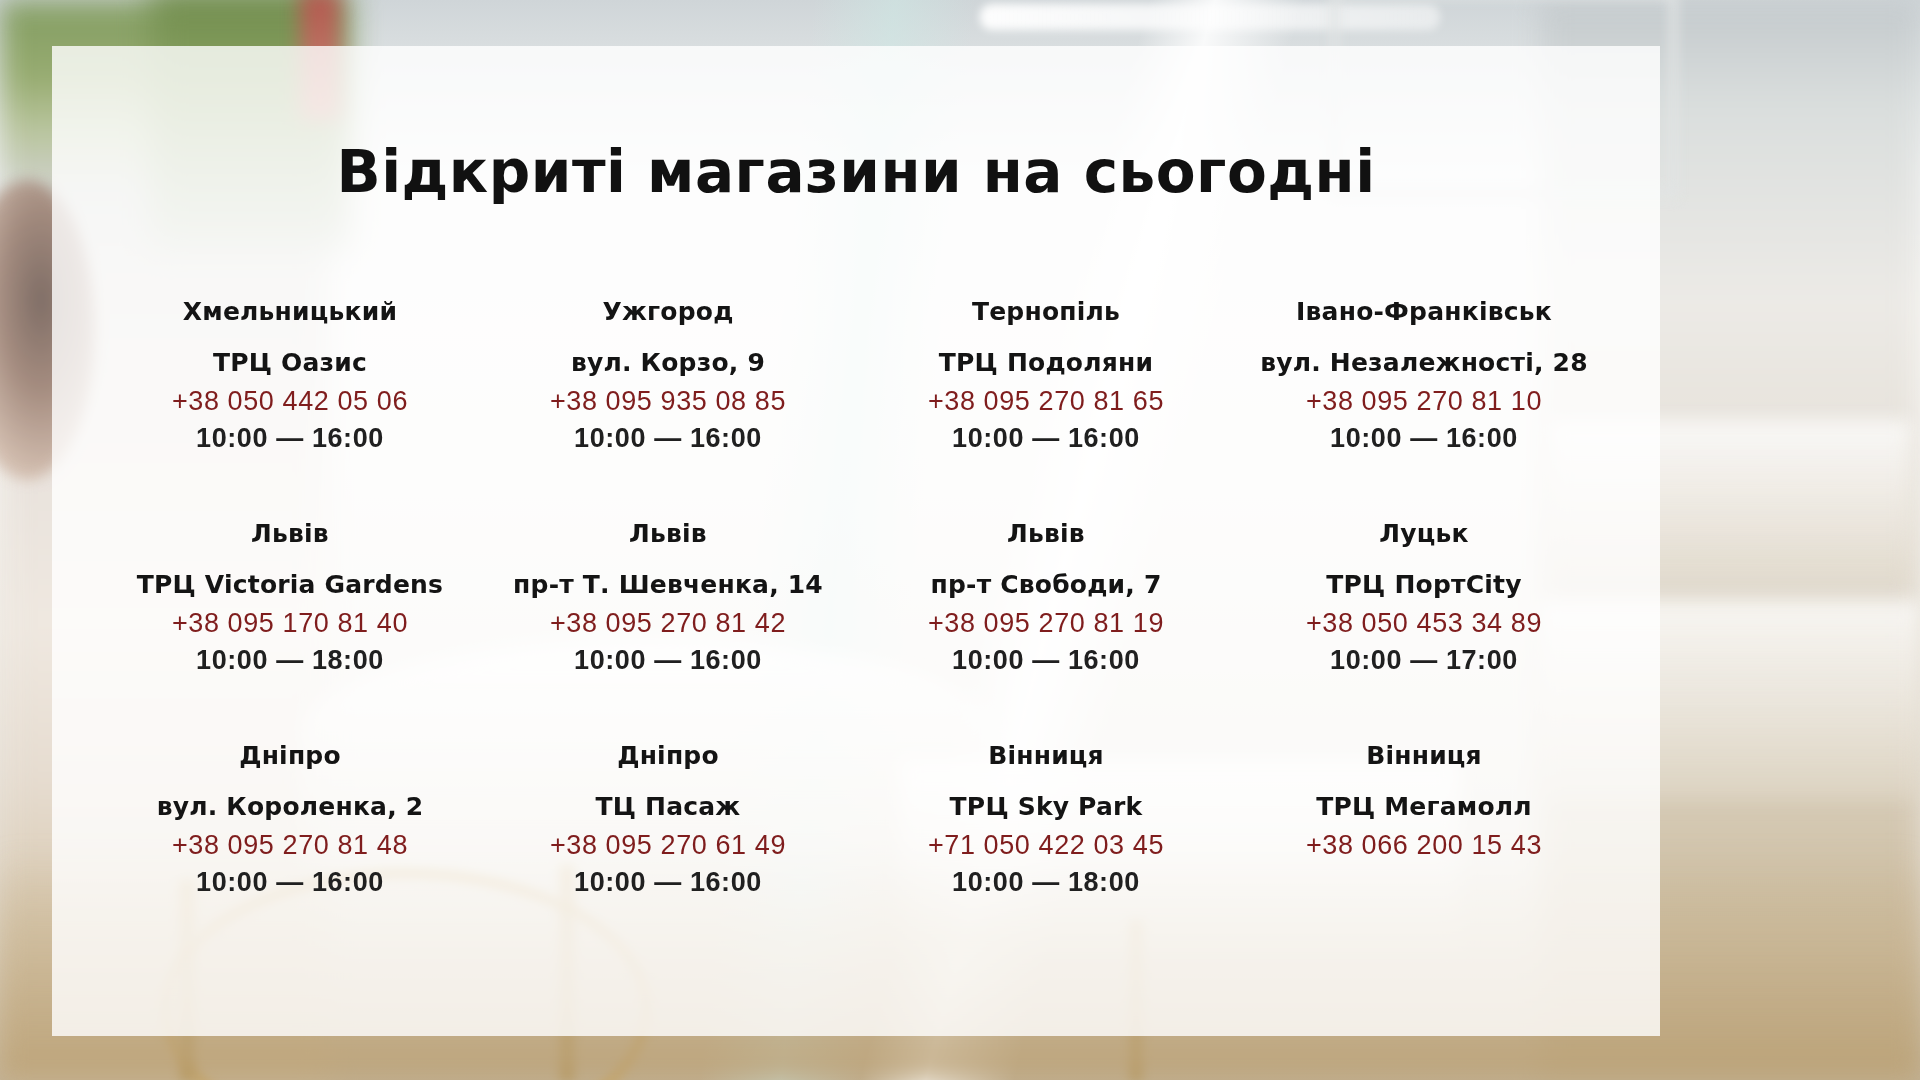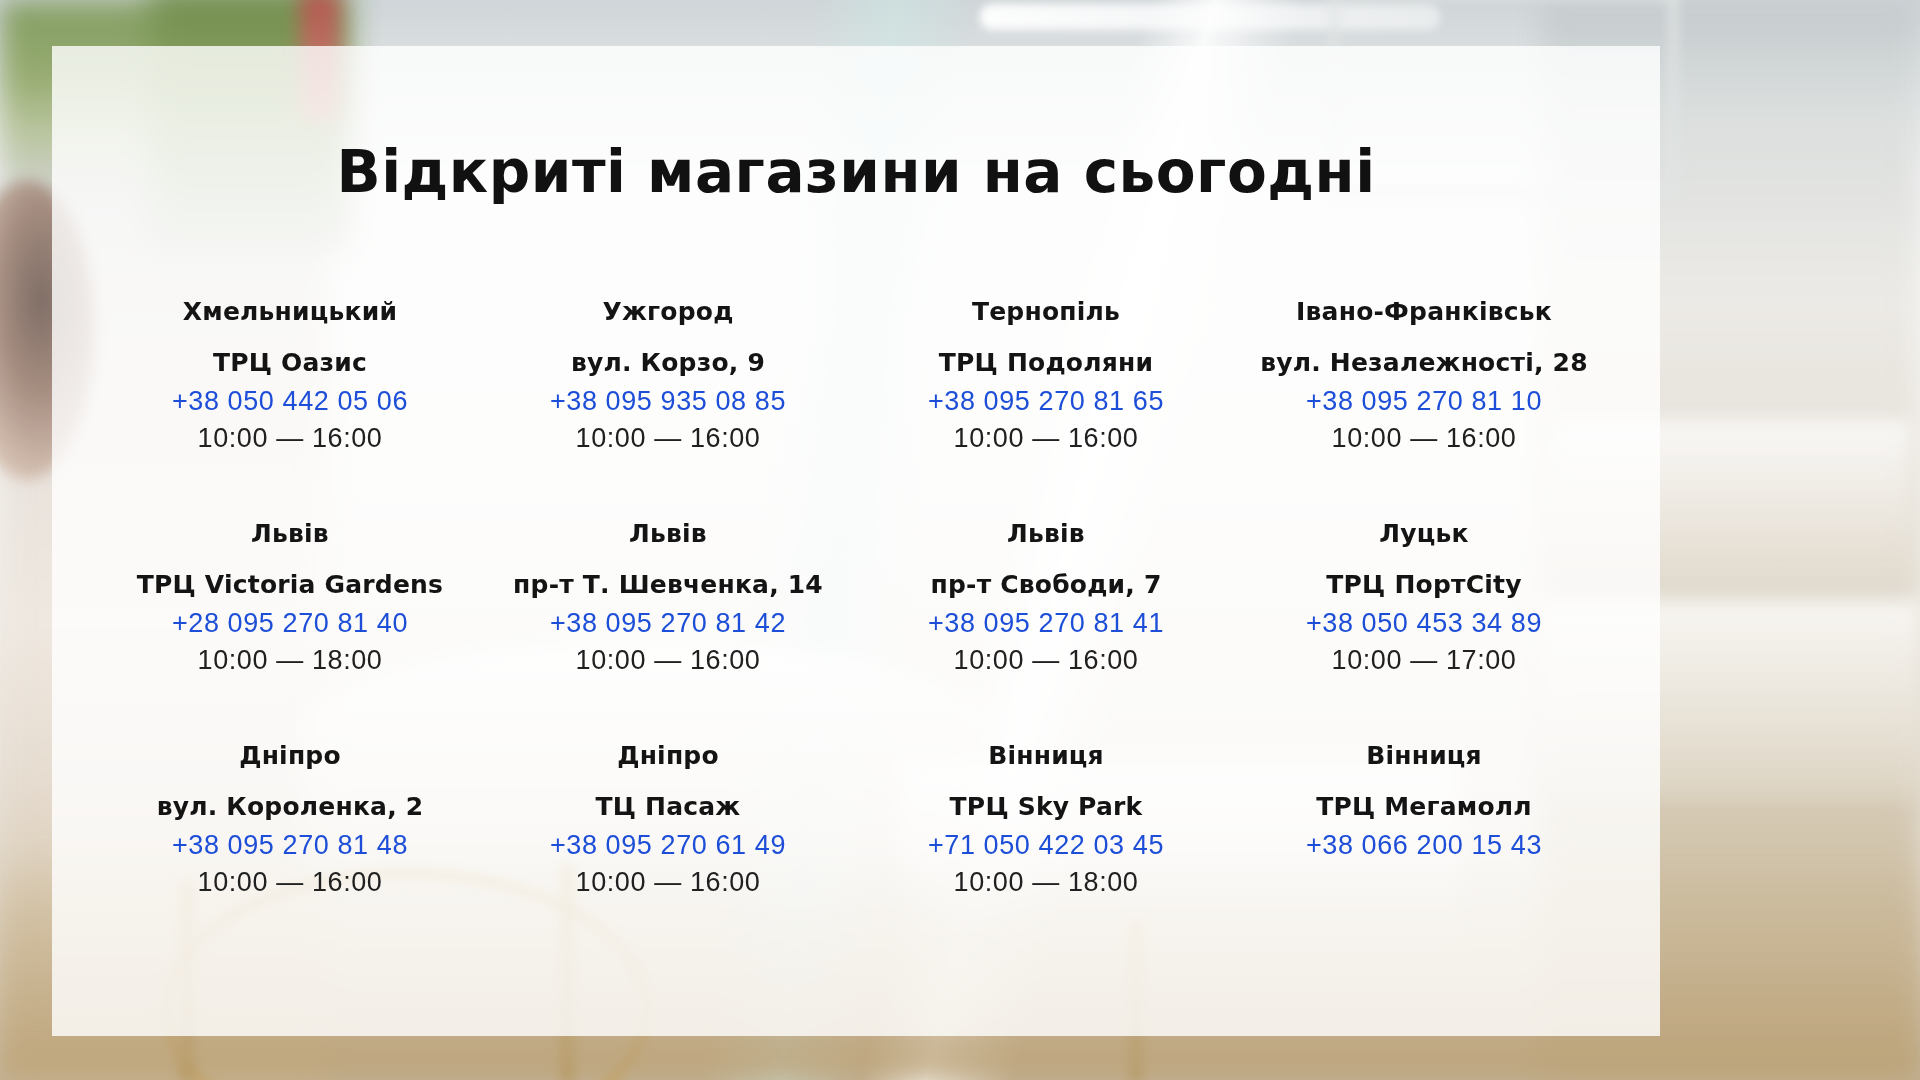--- a/index.html
+++ b/index.html
@@ -190,25 +190,25 @@
     font-size: 25px;
     letter-spacing: .2px;
     margin-top: 19px;
   }
   .card .phone {
     font-family: "Liberation Sans", sans-serif;
     font-weight: 400;
     font-size: 27px;
     letter-spacing: .6px;
     margin-top: 6px;
-    color: #1d4ed8;
+    color: #7f1d1d;
   }
   .card .hours {
     font-family: "Liberation Sans", sans-serif;
-    font-weight: 400;
+    font-weight: 700;
     font-size: 27px;
     letter-spacing: .6px;
     margin-top: 3px;
     color: #202020;
   }
 </style>
 </head>
 <body>
 
 <div id="stage">
@@ -262,35 +262,35 @@
       <div class="card">
         <div class="city">Івано-Франківськ</div>
         <div class="addr">вул. Незалежності, 28</div>
         <div class="phone">+38 095 270 81 10</div>
         <div class="hours">10:00 — 16:00</div>
       </div>
 
       <div class="card">
         <div class="city">Львів</div>
         <div class="addr">ТРЦ Victoria Gardens</div>
-        <div class="phone">+28 095 270 81 40</div>
+        <div class="phone">+38 095 170 81 40</div>
         <div class="hours">10:00 — 18:00</div>
       </div>
 
       <div class="card">
         <div class="city">Львів</div>
         <div class="addr">пр-т Т. Шевченка, 14</div>
         <div class="phone">+38 095 270 81 42</div>
         <div class="hours">10:00 — 16:00</div>
       </div>
 
       <div class="card">
         <div class="city">Львів</div>
         <div class="addr">пр-т Свободи, 7</div>
-        <div class="phone">+38 095 270 81 41</div>
+        <div class="phone">+38 095 270 81 19</div>
         <div class="hours">10:00 — 16:00</div>
       </div>
 
       <div class="card">
         <div class="city">Луцьк</div>
         <div class="addr">ТРЦ ПортCity</div>
         <div class="phone">+38 050 453 34 89</div>
         <div class="hours">10:00 — 17:00</div>
       </div>
 

